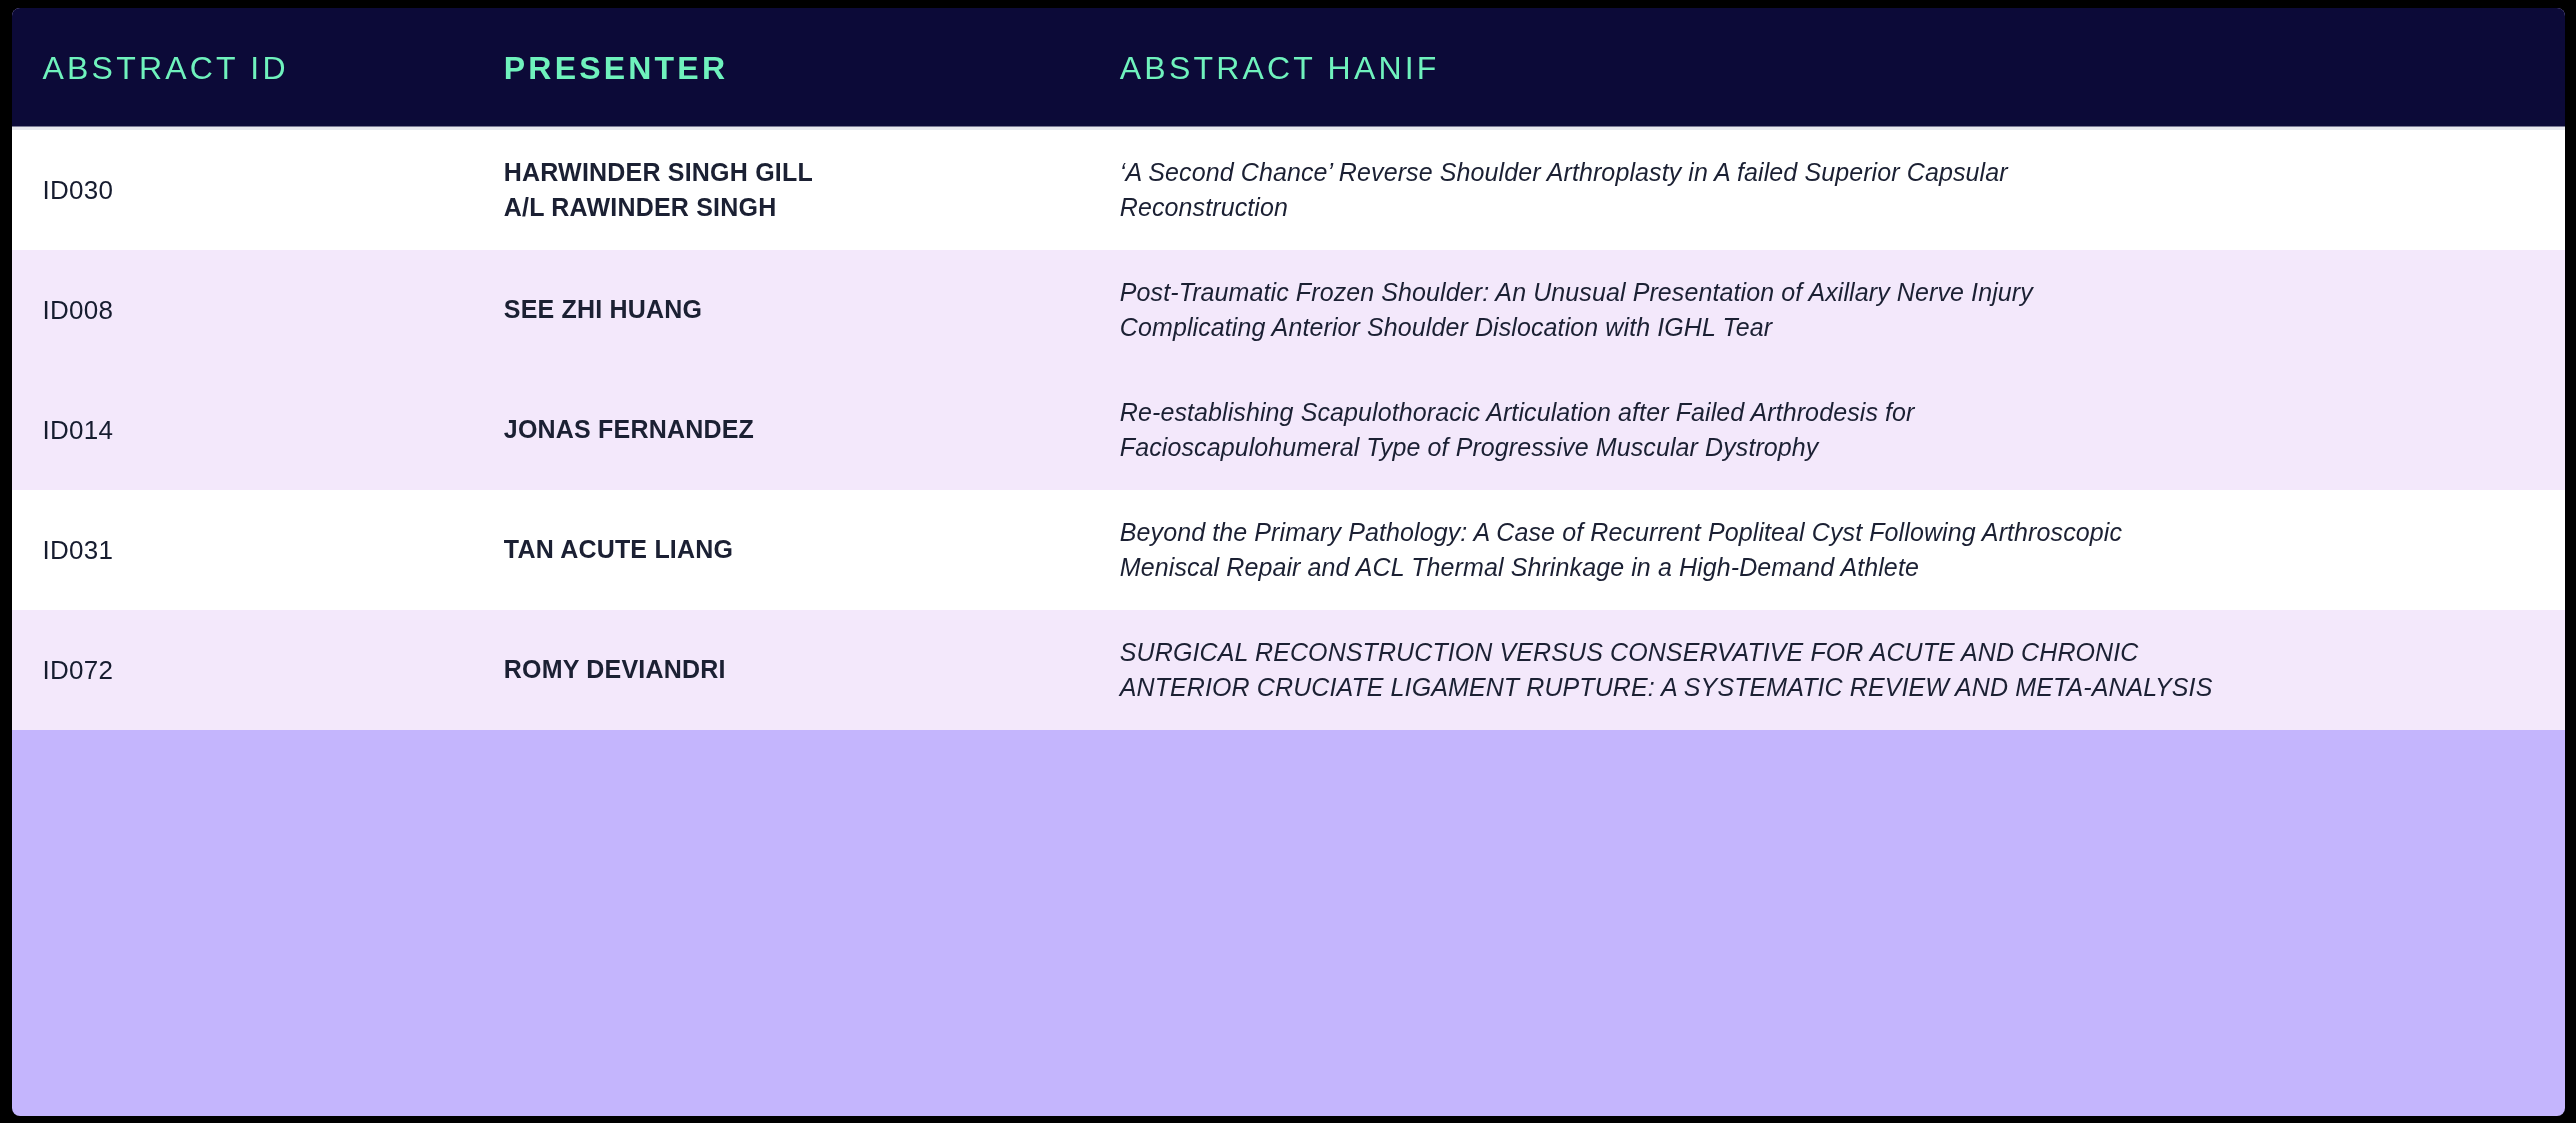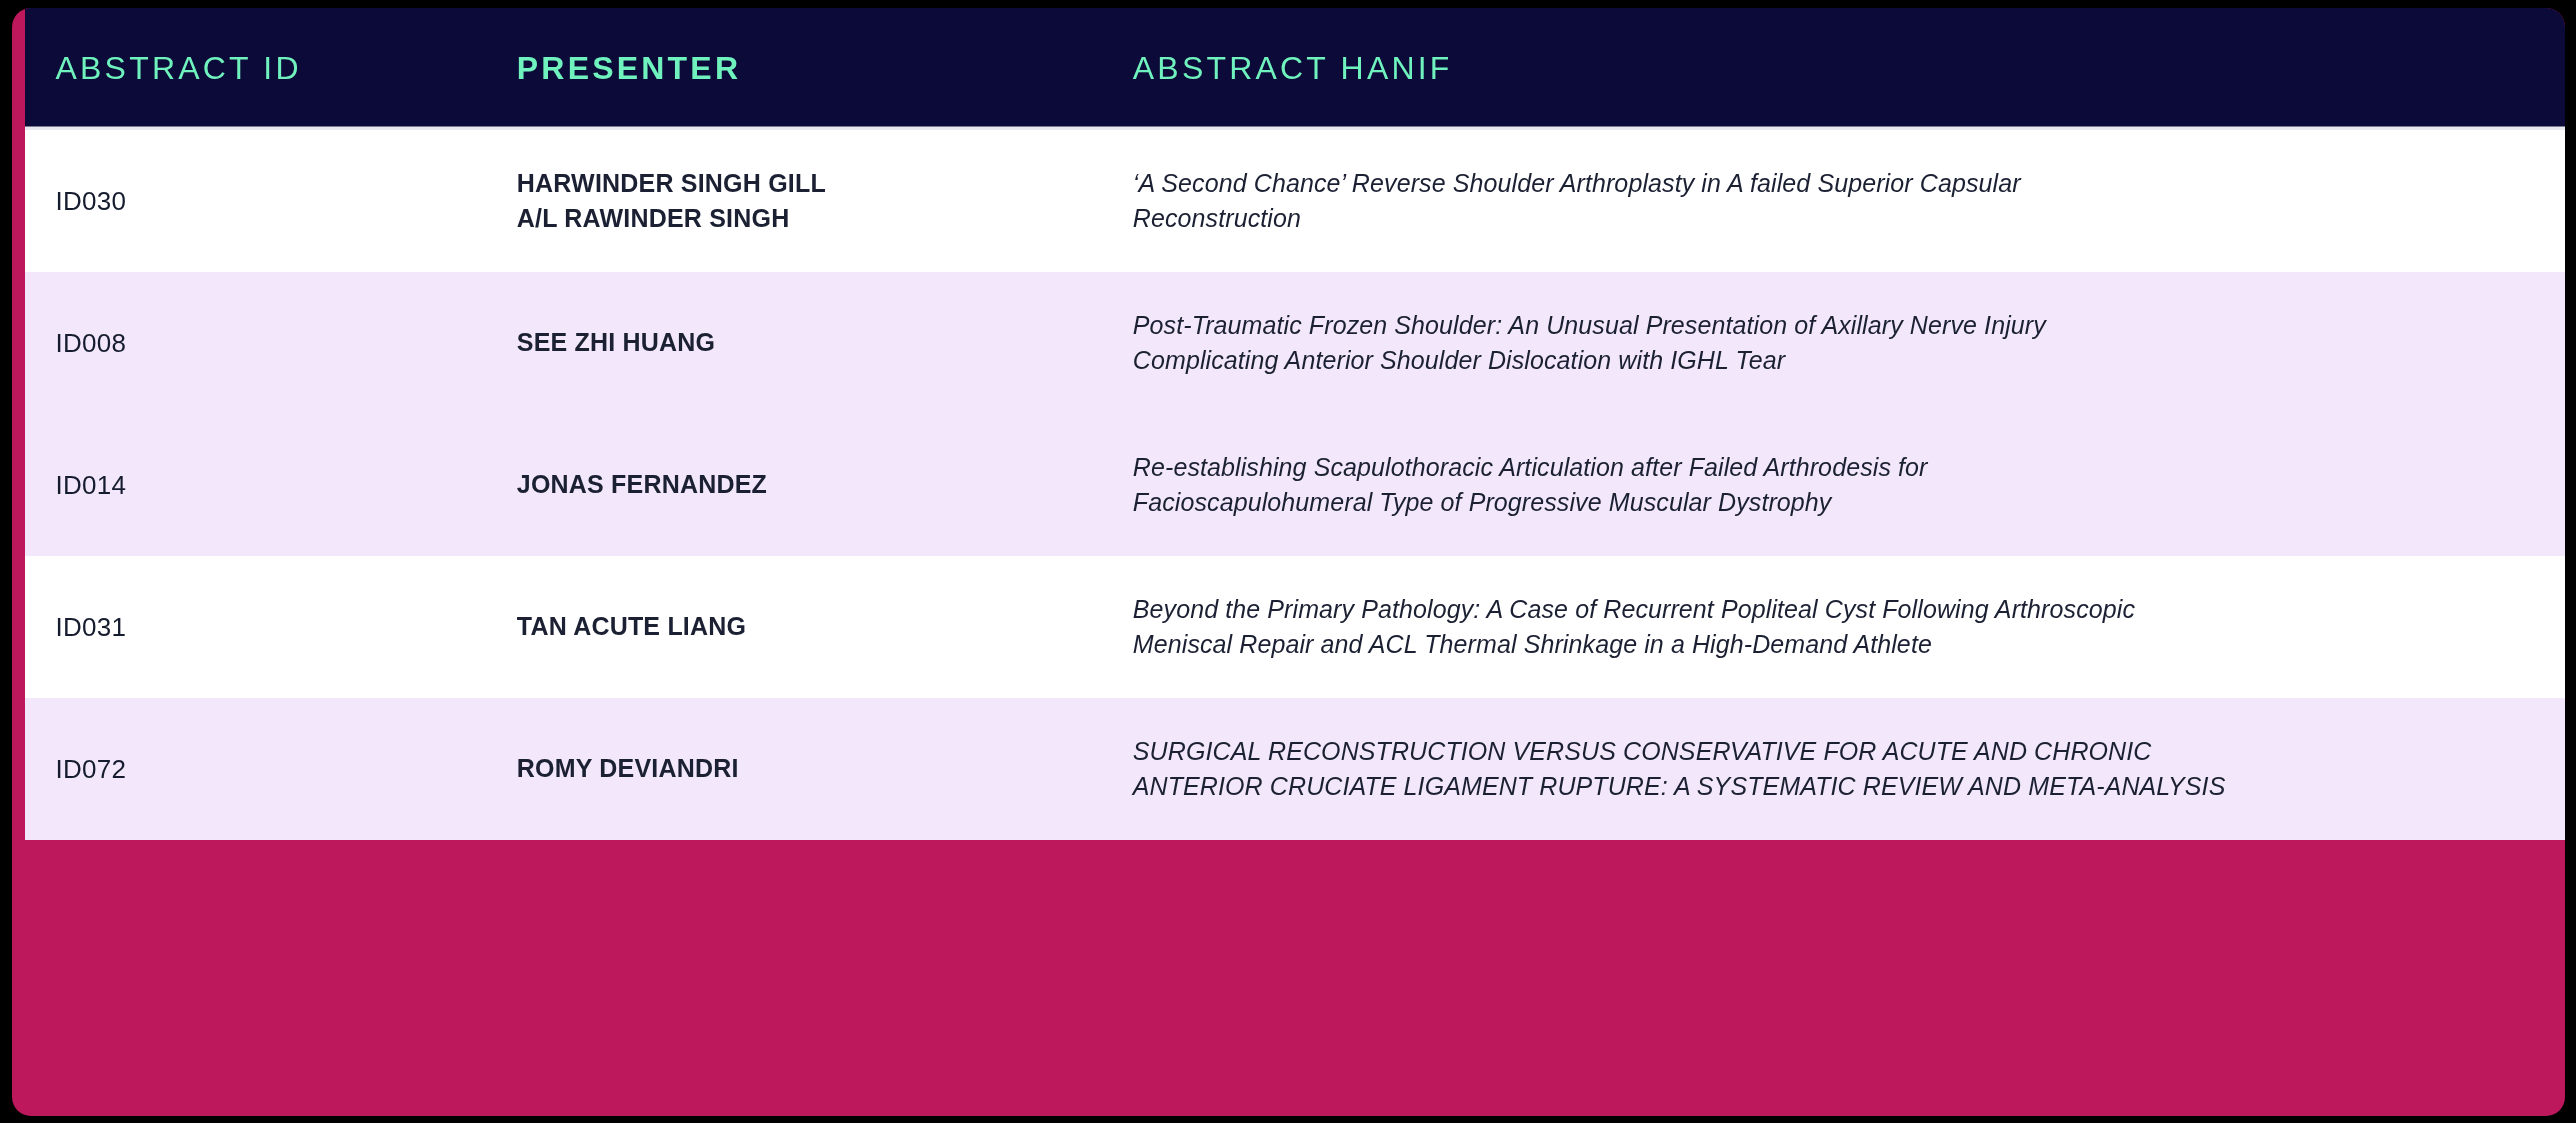--- a/index.html
+++ b/index.html
@@ -14,25 +14,24 @@
     font-family: "Liberation Sans", sans-serif;
     -webkit-font-smoothing: antialiased;
   }
 
   .card {
     position: absolute;
     left: 11.5px;
     top: 8px;
     width: 2553px;
     height: 1108px;
-    background: #be185d;
-    border-radius: 19px;
+    background: #c4b5fd;
+    border-radius: 8px;
     overflow: hidden;
     box-sizing: border-box;
-    padding-left: 13px;
   }
 
   table.abstract-table {
     width: 100%;
     border-collapse: collapse;
     table-layout: fixed;
   }
 
   
   thead th {
@@ -53,21 +52,21 @@
   }
   thead th.col-presenter .hcell { padding-left: 10.3px; font-weight: bold; }
   thead th.col-title .hcell { padding-left: 10.3px; }
 
   
   col.w-id        { width: 482px; }
   col.w-presenter { width: 616px; }
   col.w-title     { width: 1455px; }
 
   
-  tbody tr { height: 142px; }
+  tbody tr { height: 120px; }
   tbody tr.odd  { background: #ffffff; }
   tbody tr.even { background: #f3e8fb; }
 
   tbody td {
     padding: 0;
     vertical-align: middle;
     color: #151b2d;
   }
 
   td .cell {

